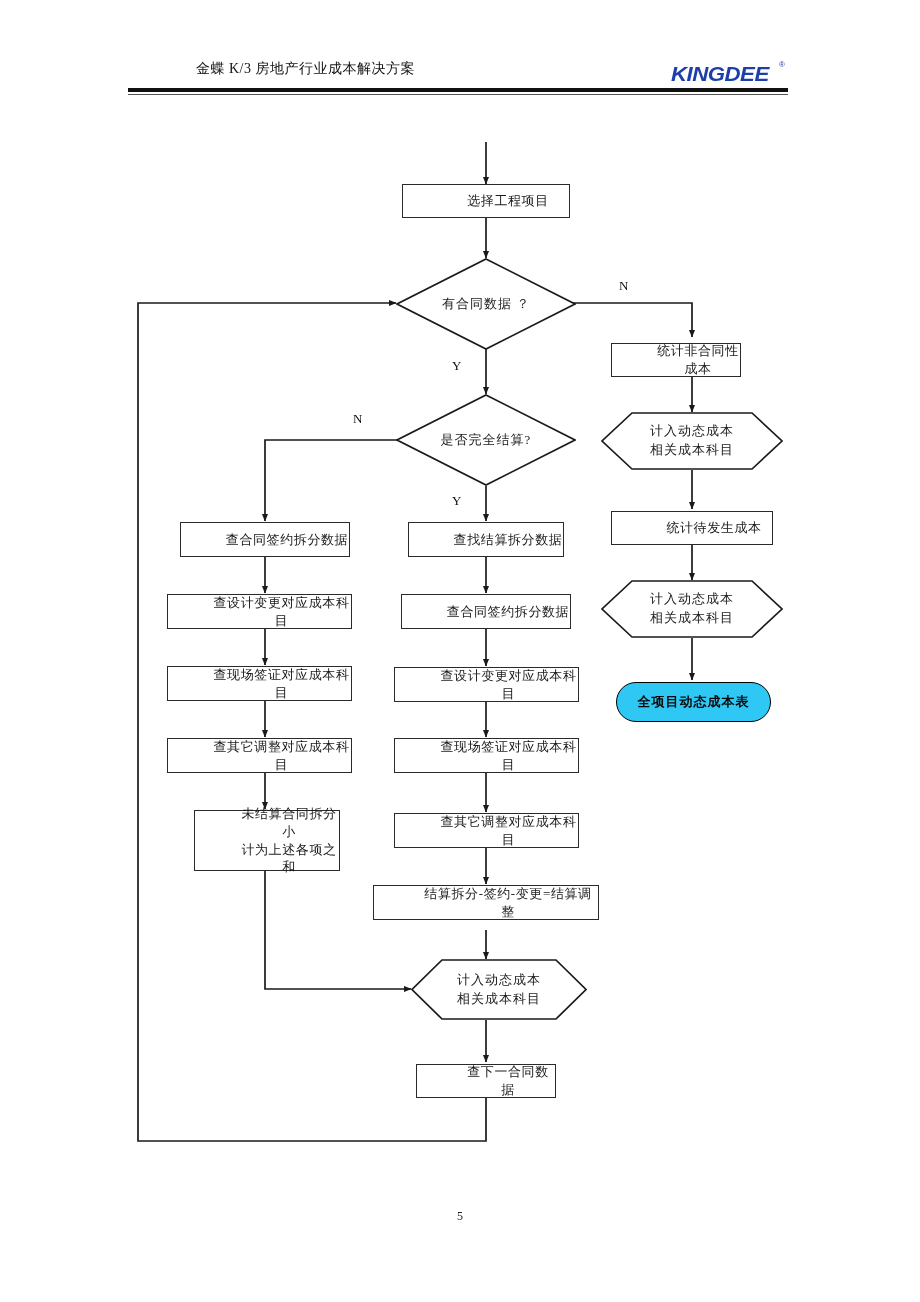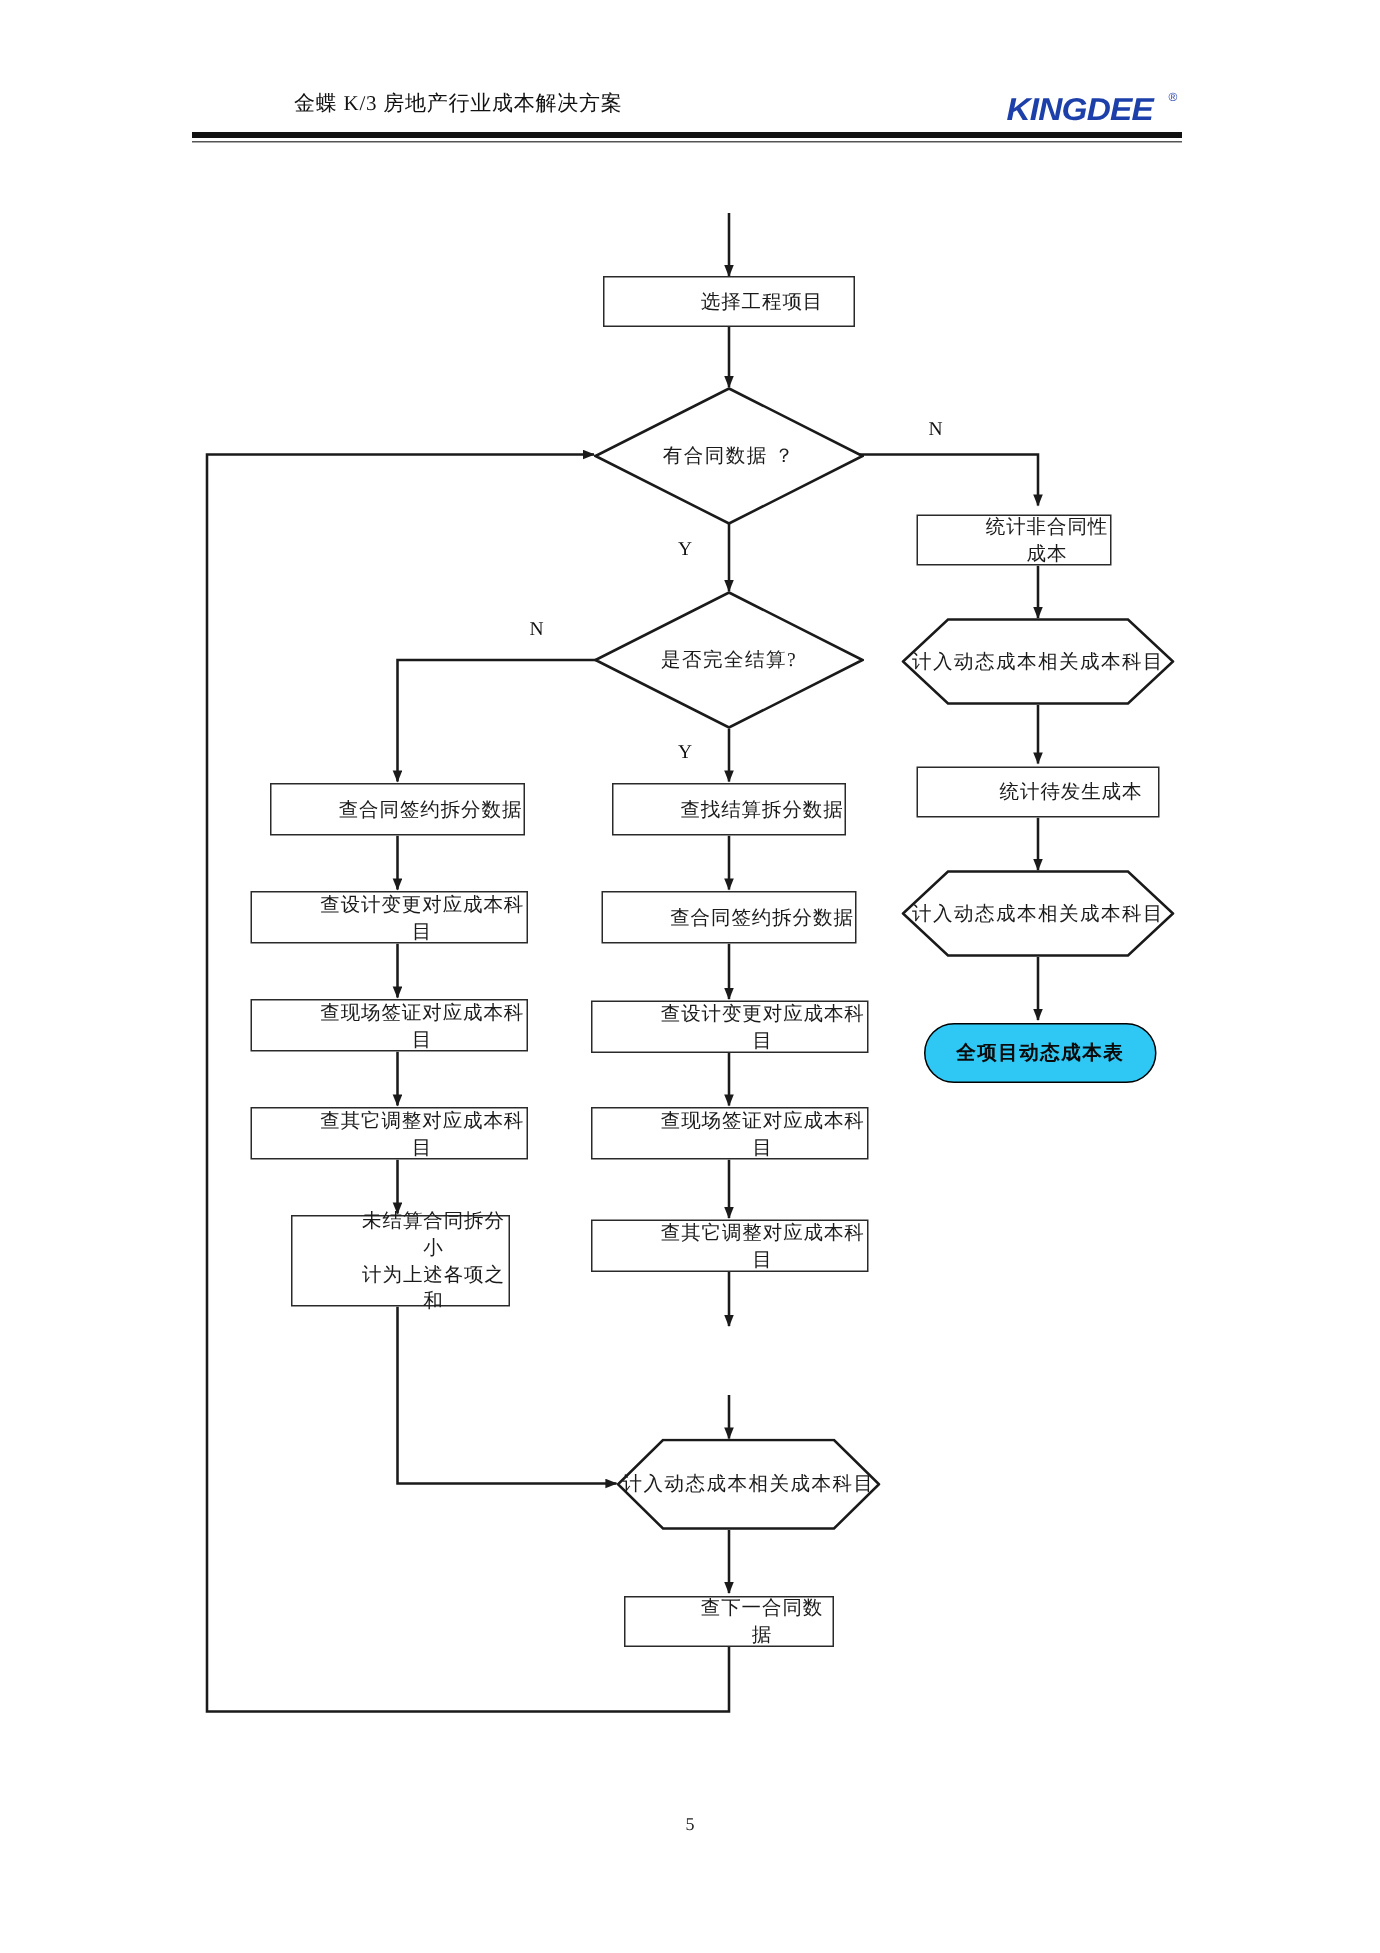--- a/index.html
+++ b/index.html
@@ -60,21 +60,21 @@
     border:1px solid #2a2a2a;background:#ffffff;padding-left:44px;
   }
   .term{
     background:#2fc7f3;border:1px solid #000000;border-radius:20px;
     font-weight:bold;color:#0a0a0a;letter-spacing:1px;
   }
   .hexwrap{position:absolute;}
   .hexwrap svg{position:absolute;left:0;top:0;}
   .hexwrap .hextxt{
     position:absolute;left:0;top:0;width:100%;height:100%;
-    display:flex;flex-direction:row;align-items:center;justify-content:center;
+    display:flex;flex-direction:column;align-items:center;justify-content:center;
     font-family:"Liberation Serif","DejaVu Serif",serif;
     font-size:13px;line-height:1.45;letter-spacing:1px;color:#1a1a1a;
     pointer-events:none;
   }
   .dmwrap{position:absolute;}
   .dmwrap svg{position:absolute;left:0;top:0;}
   .dmwrap .dmtxt{
     position:absolute;left:0;top:0;width:100%;height:100%;
     display:flex;flex-direction:row;align-items:center;justify-content:center;
     font-family:"Liberation Serif","DejaVu Serif",serif;
@@ -237,20 +237,23 @@
   </div>
 
   <div class="node rect" style="left:394px;top:738px;width:185px;height:35px;">
     <span>查现场签证对应成本科目</span>
   </div>
 
   <div class="node rect" style="left:394px;top:813px;width:185px;height:35px;">
     <span>查其它调整对应成本科目</span>
   </div>
 
+  <div class="node rect" style="left:373px;top:885px;width:226px;height:35px;">
+    <span>结算拆分-签约-变更=结算调整</span>
+  </div>
 
   <div class="hexwrap" style="left:411px;top:959px;width:176px;height:61px;">
     <svg width="176" height="61" viewBox="0 0 176 61" xmlns="http://www.w3.org/2000/svg">
       <polygon points="31,1 145,1 175,30.5 145,60 31,60 1,30.5" fill="#ffffff" stroke="#1a1a1a" stroke-width="1.7"></polygon>
     </svg>
     <div class="hextxt">
       <span>计入动态成本</span>
       <span>相关成本科目</span>
     </div>
   </div>

